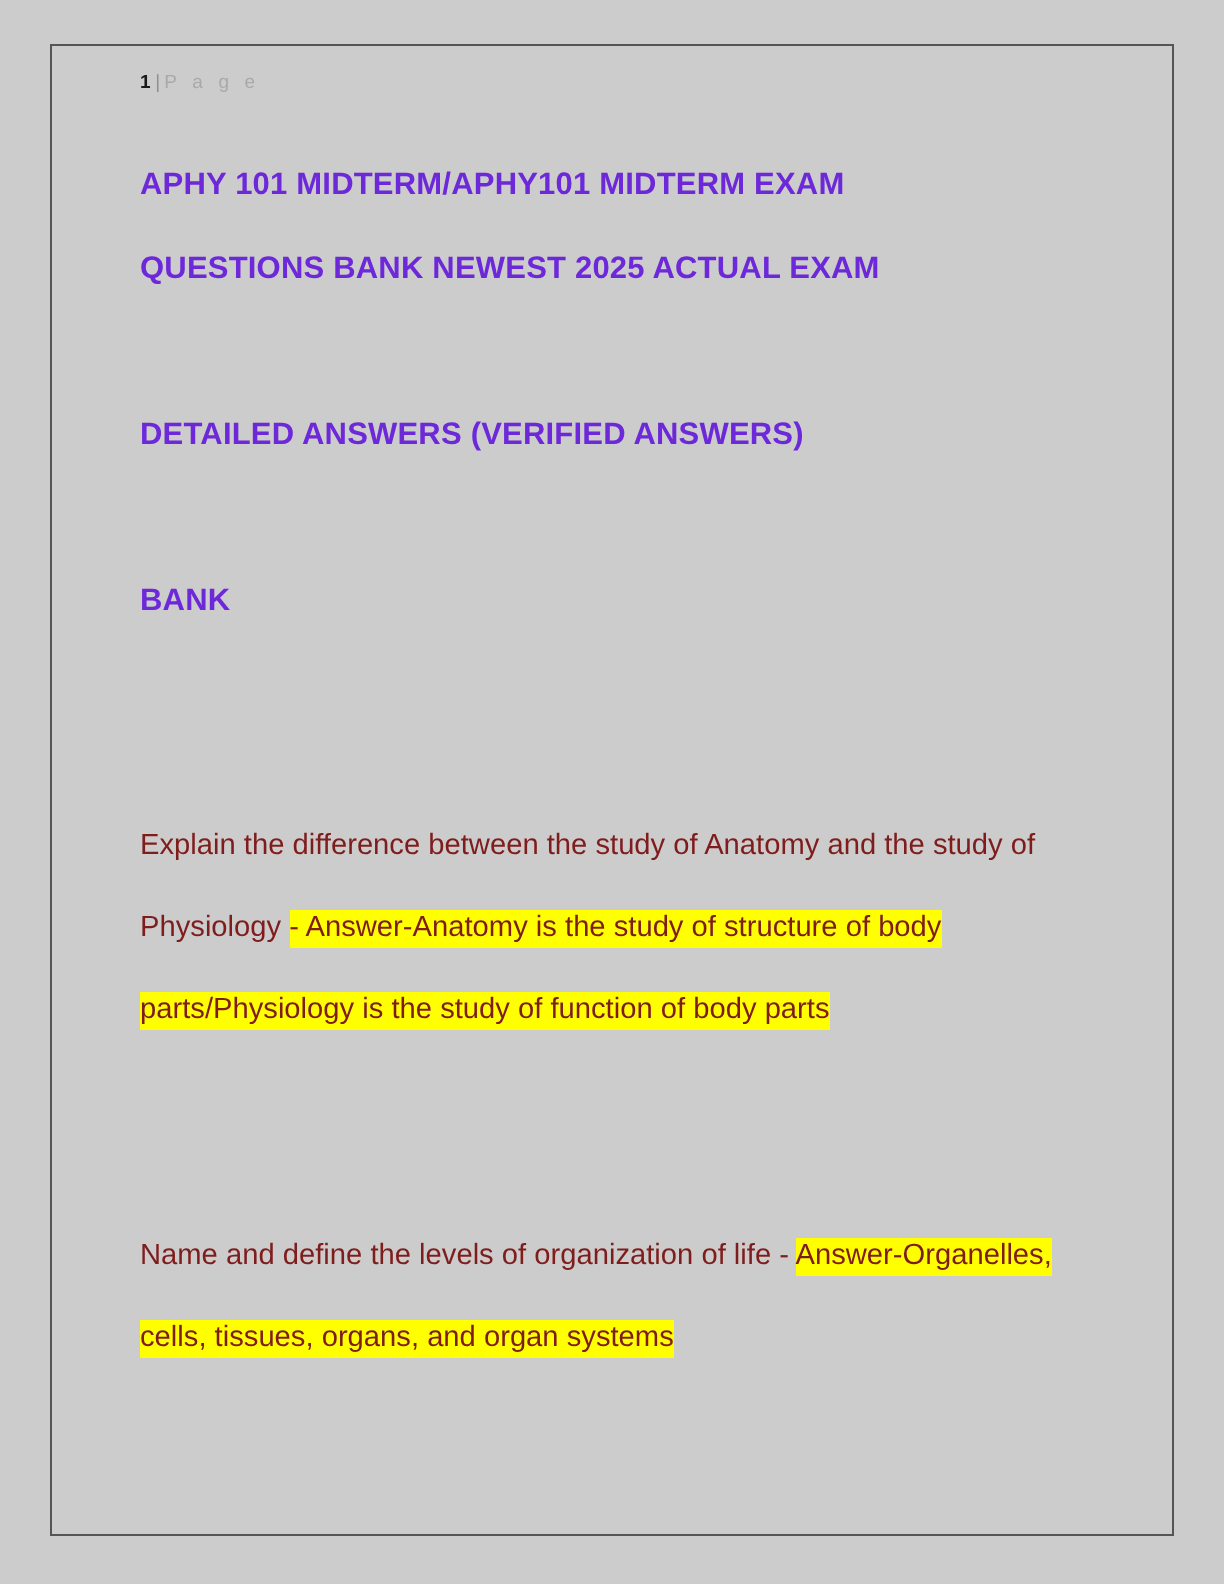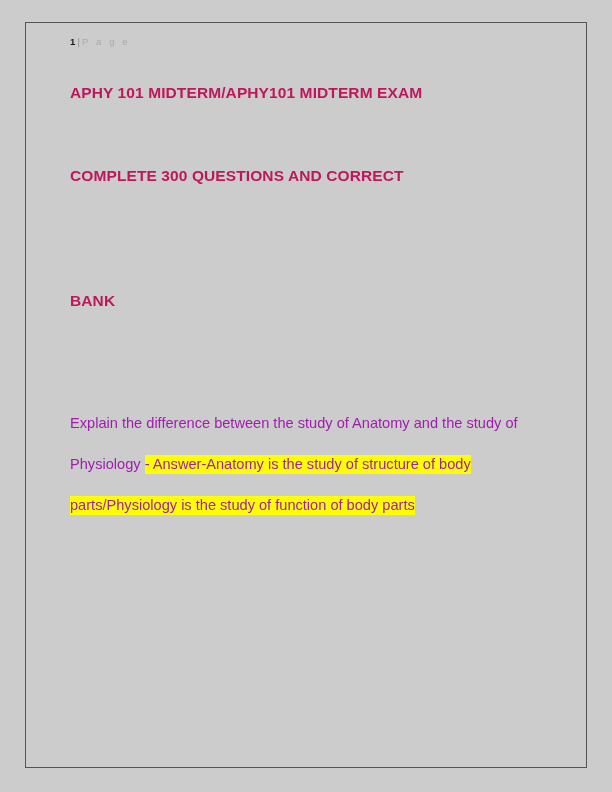--- a/index.html
+++ b/index.html
@@ -53,34 +53,34 @@
   }
   .doc-header .pg-word {
     color: #a9a9a9;
     letter-spacing: 2.6px;
   }
 
   
   .doc-title {
     margin: 0;
     padding: 0;
-    color: #be185d;
+    color: #6d28d9;
     font-weight: bold;
     font-size: 15.5px;
     line-height: 41.5px;
     letter-spacing: 0.1px;
     width: 452px;
     margin-top: 23px;
   }
 
   
   .qa-block {
     font-size: 14.6px;
     line-height: 41px;
-    color: #a21caf;
+    color: #7f1d1d;
     width: 462px;
     margin: 0;
   }
   .gap-2 { height: 82px; }
   .gap-1 { height: 82px; }
 
   .hl {
     background: #ffff00;
     box-decoration-break: clone;
     -webkit-box-decoration-break: clone;
@@ -92,28 +92,29 @@
 
 <div id="page-sheet">
   <div id="page-inner">
 
     <div class="doc-header">
       <span class="pg-num">1</span><span class="pg-sep">|</span><span class="pg-word">P a g e</span>
     </div>
 
     <div class="doc-title">
       <span>APHY 101 MIDTERM/APHY101 MIDTERM EXAM</span><br>
+      <span>QUESTIONS BANK NEWEST 2025 ACTUAL EXAM</span><br>
       <br>
-      <span>COMPLETE 300 QUESTIONS AND CORRECT</span><br>
-      <br>
+      <span>DETAILED ANSWERS (VERIFIED ANSWERS)</span><br>
       <br>
       <span>BANK</span>
     </div>
 
     <div class="gap-2"></div>
 
     <div class="qa-block"><span>Explain the difference between the study of Anatomy and the study of Physiology </span><span class="hl">- Answer-Anatomy is the study of structure of body parts/Physiology is the study of function of body parts</span></div>
 
     <div class="gap-1"></div>
 
+    <div class="qa-block"><span>Name and define the levels of organization of life - </span><span class="hl">Answer-Organelles, cells, tissues, organs, and organ systems</span></div>
 
   </div>
 </div>
 
 </body></html>

